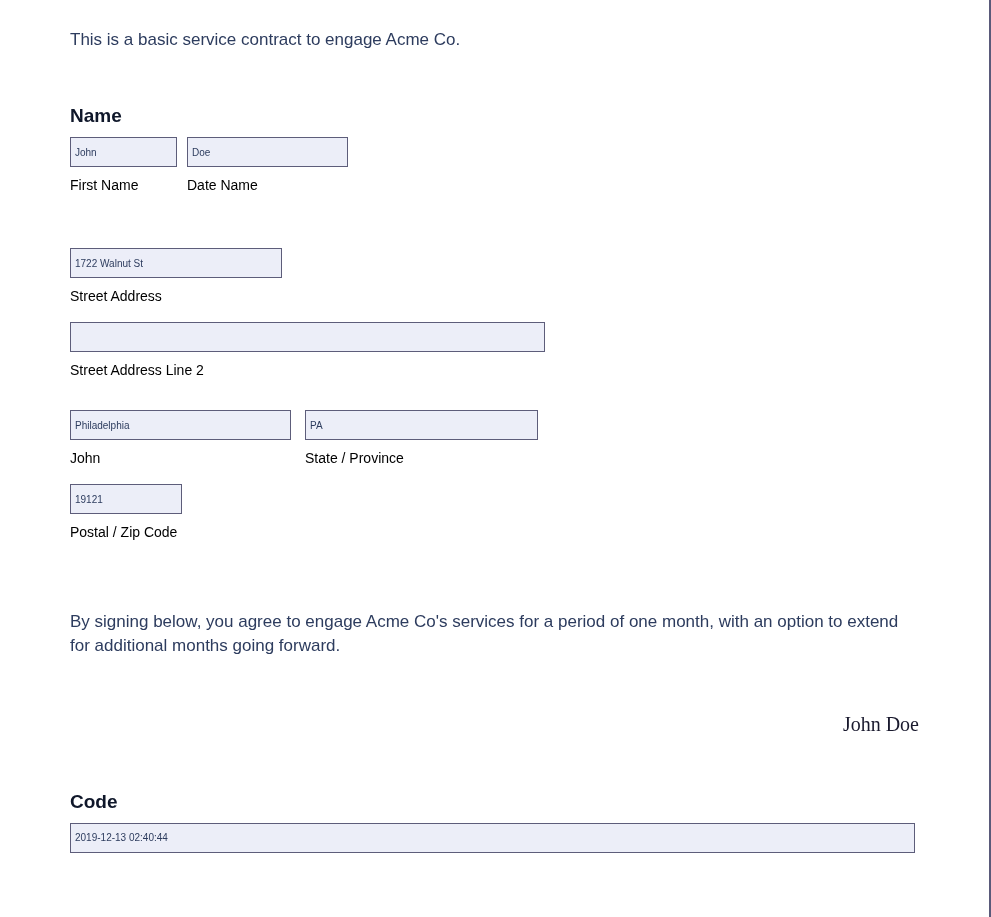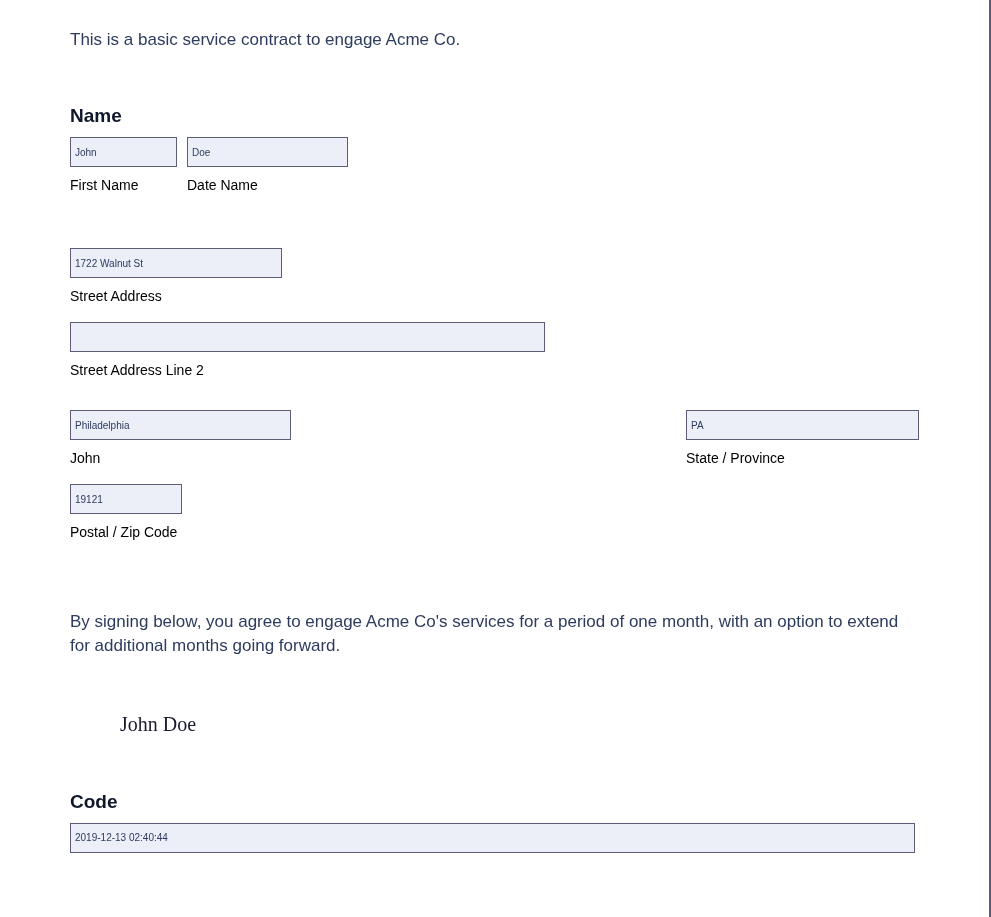--- a/index.html
+++ b/index.html
@@ -96,21 +96,20 @@
     .city-input {
       width: 221px;
     }
     
     .state-input {
       width: 233px;
     }
     
     .city-state-row {
       margin-bottom: 18px;
-      justify-content: space-between;
     }
     
     .city-state-row .field-group:nth-child(2) {
       margin-left: 4px;
     }
     
     .zip-input {
       width: 112px;
     }
     
@@ -125,20 +124,21 @@
     .signature-section {
       margin-bottom: 55px;
     }
     
     .signature-display {
       font-family: 'Comic Sans MS', cursive;
       font-size: 20px;
       color: #1a1a2e;
       margin-left: 50px;
       margin-top: 5px;
+      text-align: right;
     }
     
     .date-section {
       margin-bottom: 20px;
     }
     
     .date-input {
       width: 845px;
     }
   </style>

